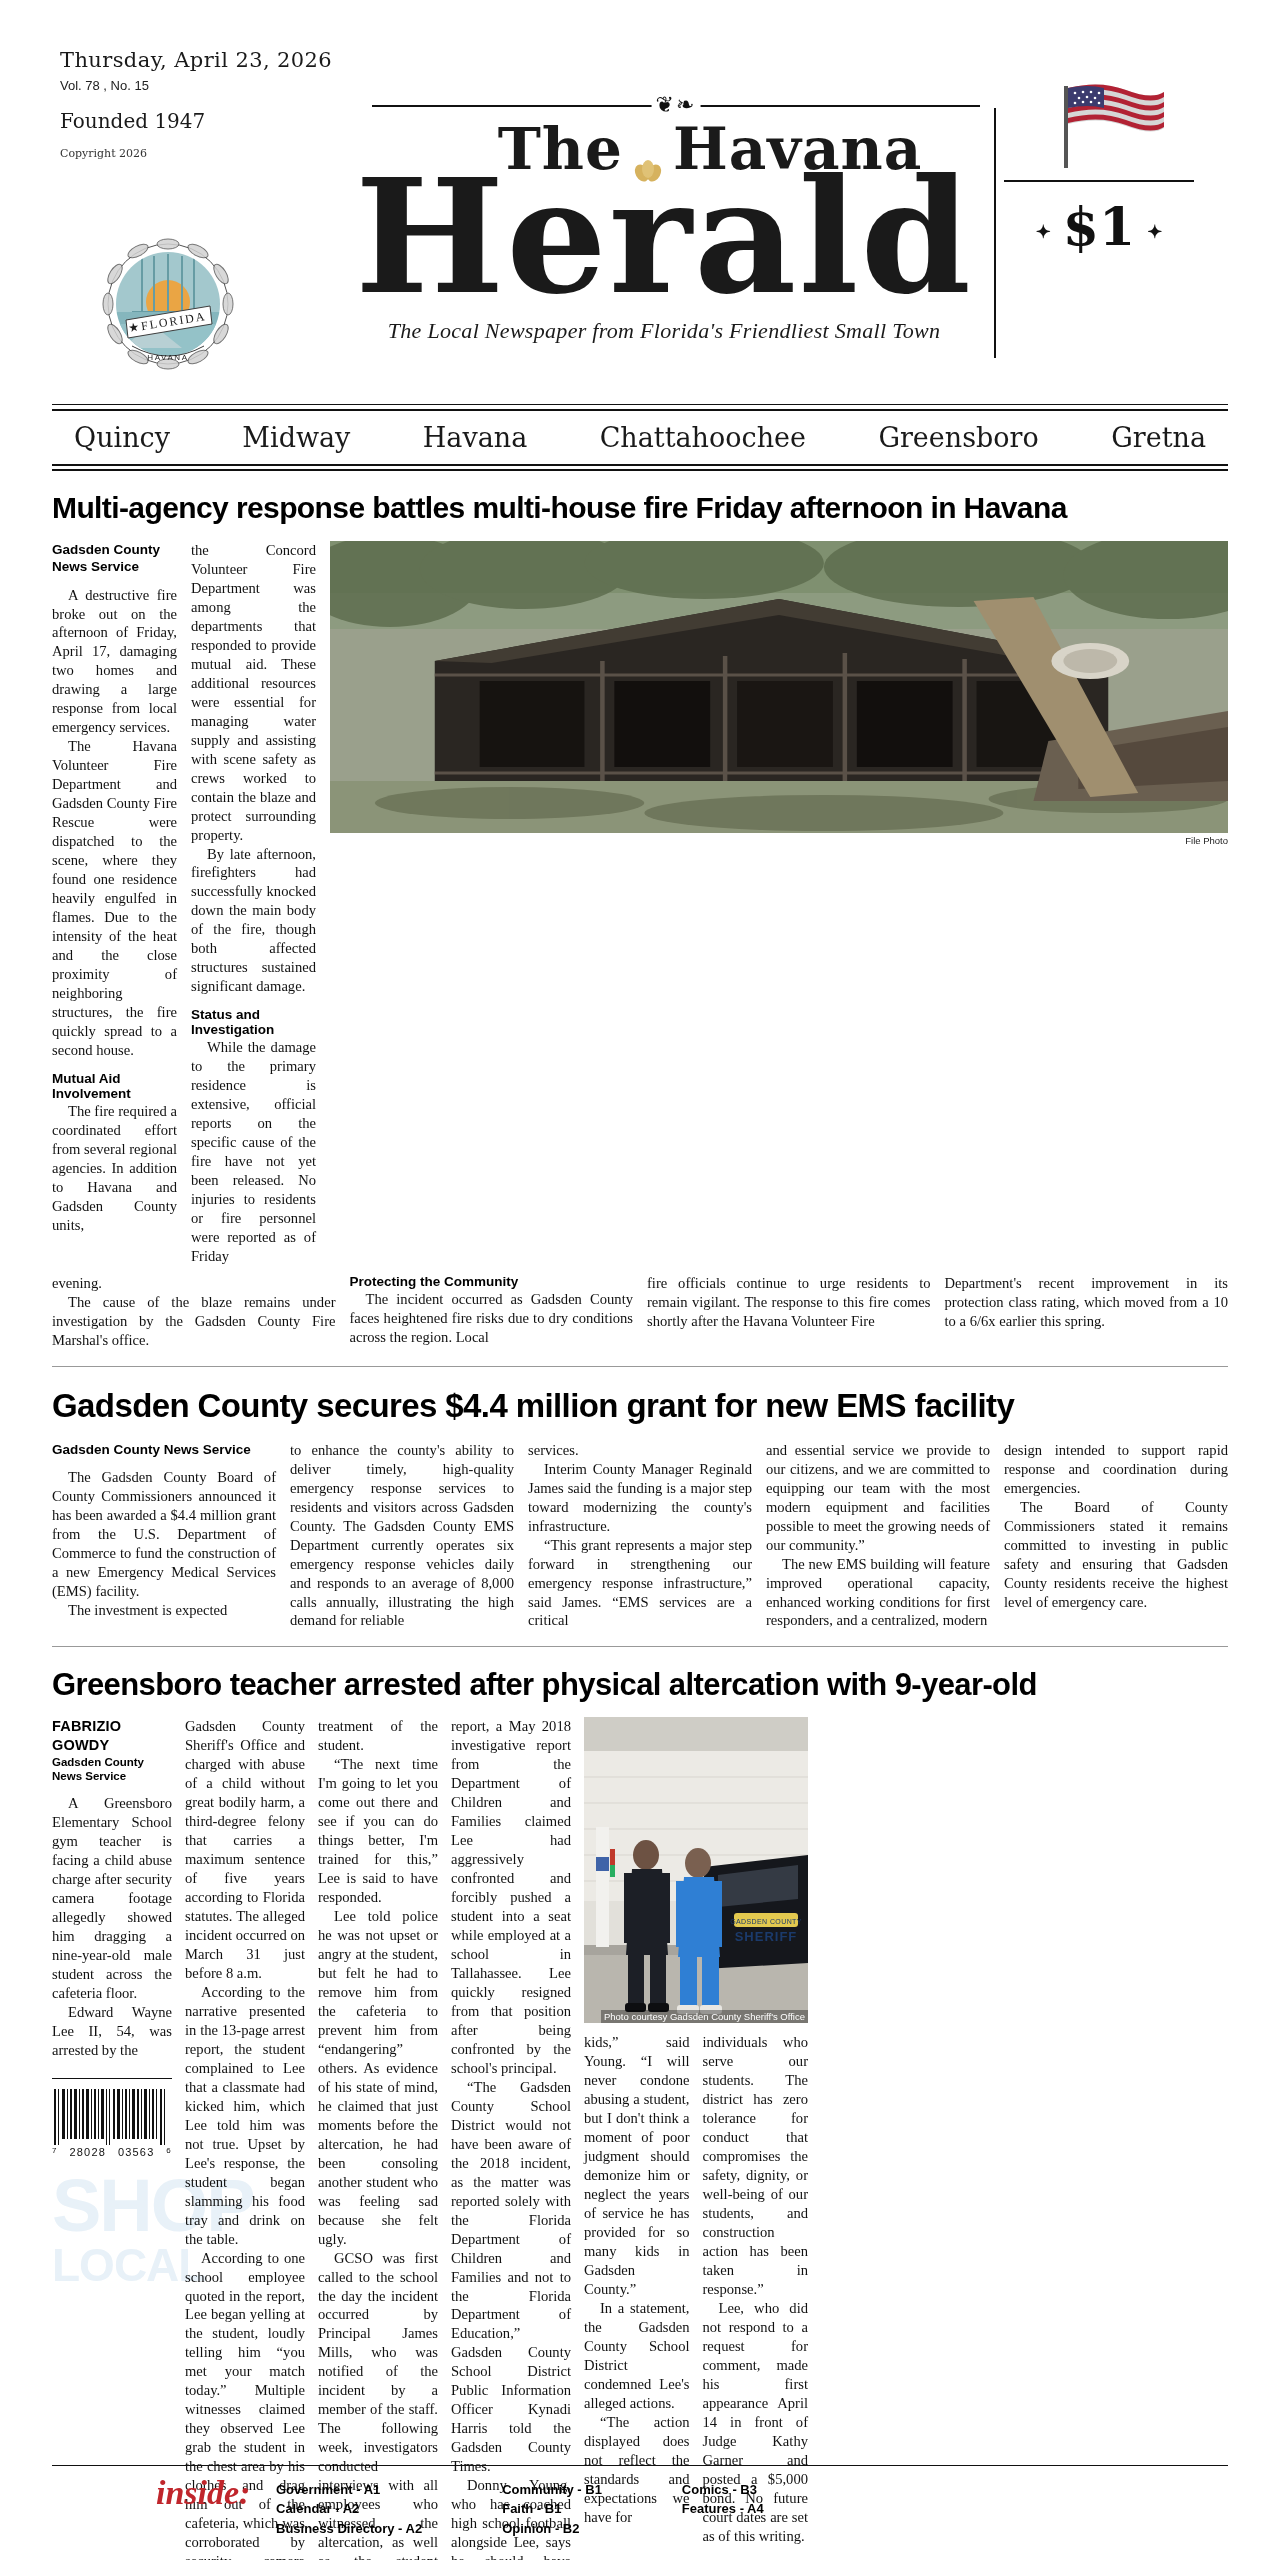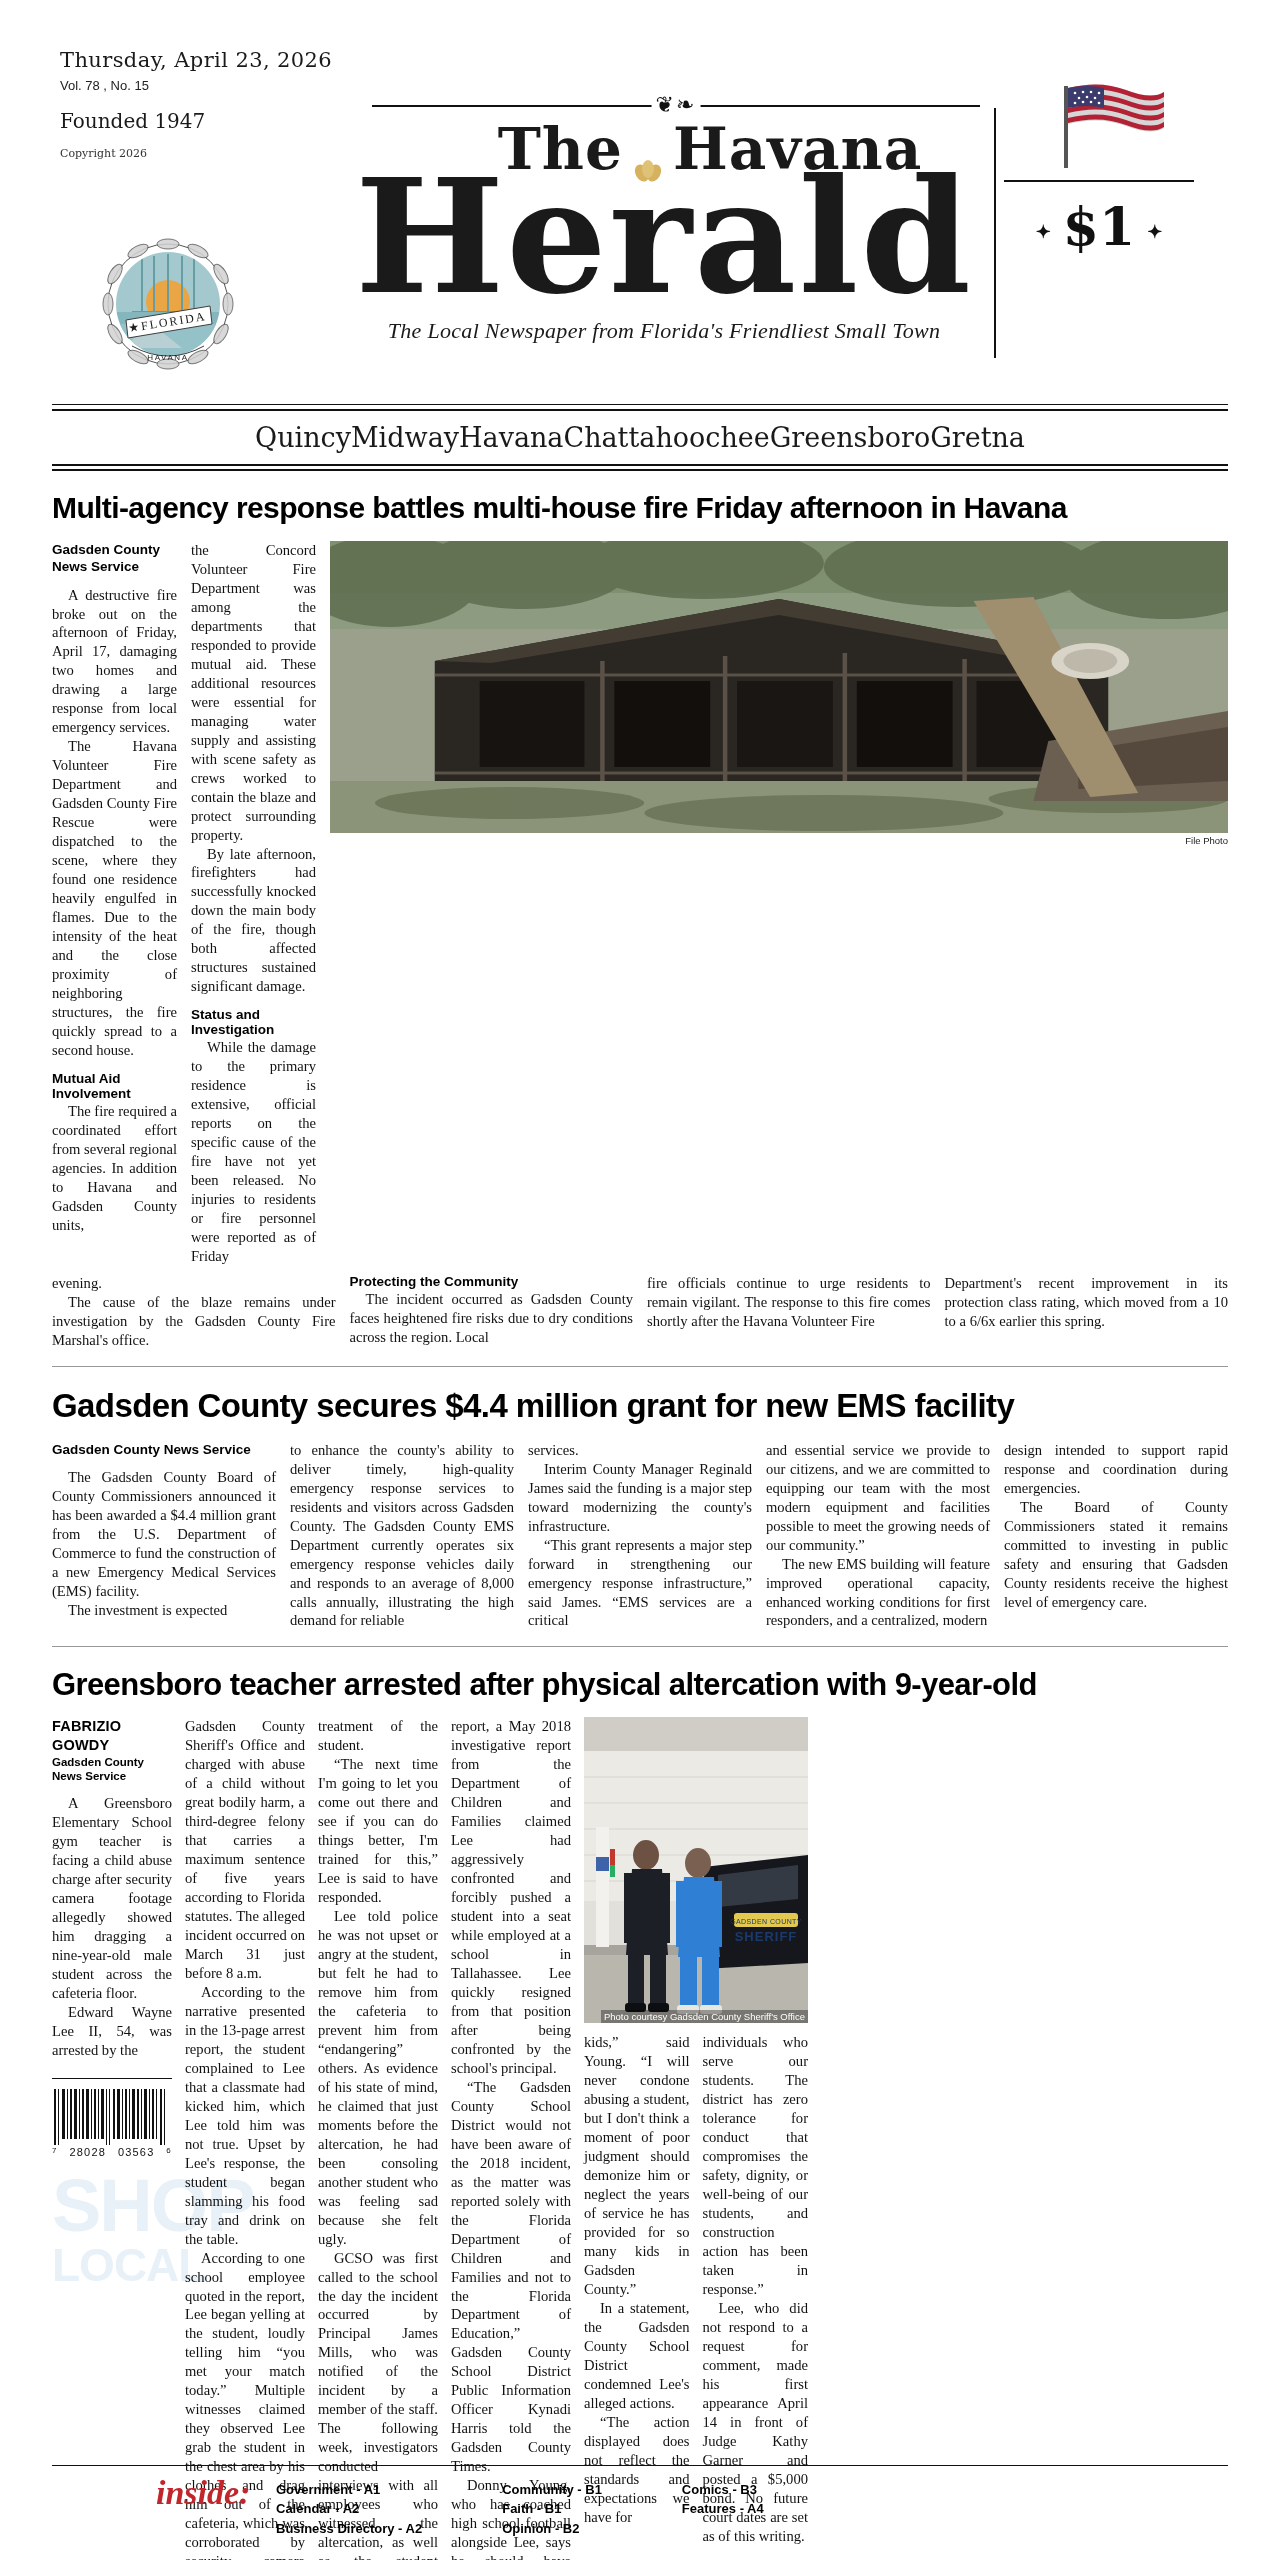--- a/index.html
+++ b/index.html
@@ -72,21 +72,21 @@
     font-family:"DejaVu Serif", serif; font-weight:700; font-size:52px; color:#111;
   }
   .price .dia { font-size:18px; vertical-align:middle; margin:0 12px; }
   .vrule { position:absolute; right:232px; top:108px; width:2px; height:250px; background:#111; }
 
   
   .navbar { position:relative; margin-top:4px; }
   .nav-line-top { height:3px; background:#111; border-bottom:2px solid #fff; }
   .nav-line-top2 { height:2px; background:#111; margin-top:2px; }
   .nav-items {
-    display:flex; justify-content:center;
+    display:flex; justify-content:space-between;
     padding: 11px 22px 11px 22px;
     font-family:"DejaVu Serif", serif;
     font-size:27px; color:#1a1a1a;
   }
   .nav-line-bot { height:2px; background:#111; }
   .nav-line-bot2 { height:2px; background:#111; margin-top:3px; }
 
   
   .hr-thin { height:1px; background:#999; }
   .headline {

